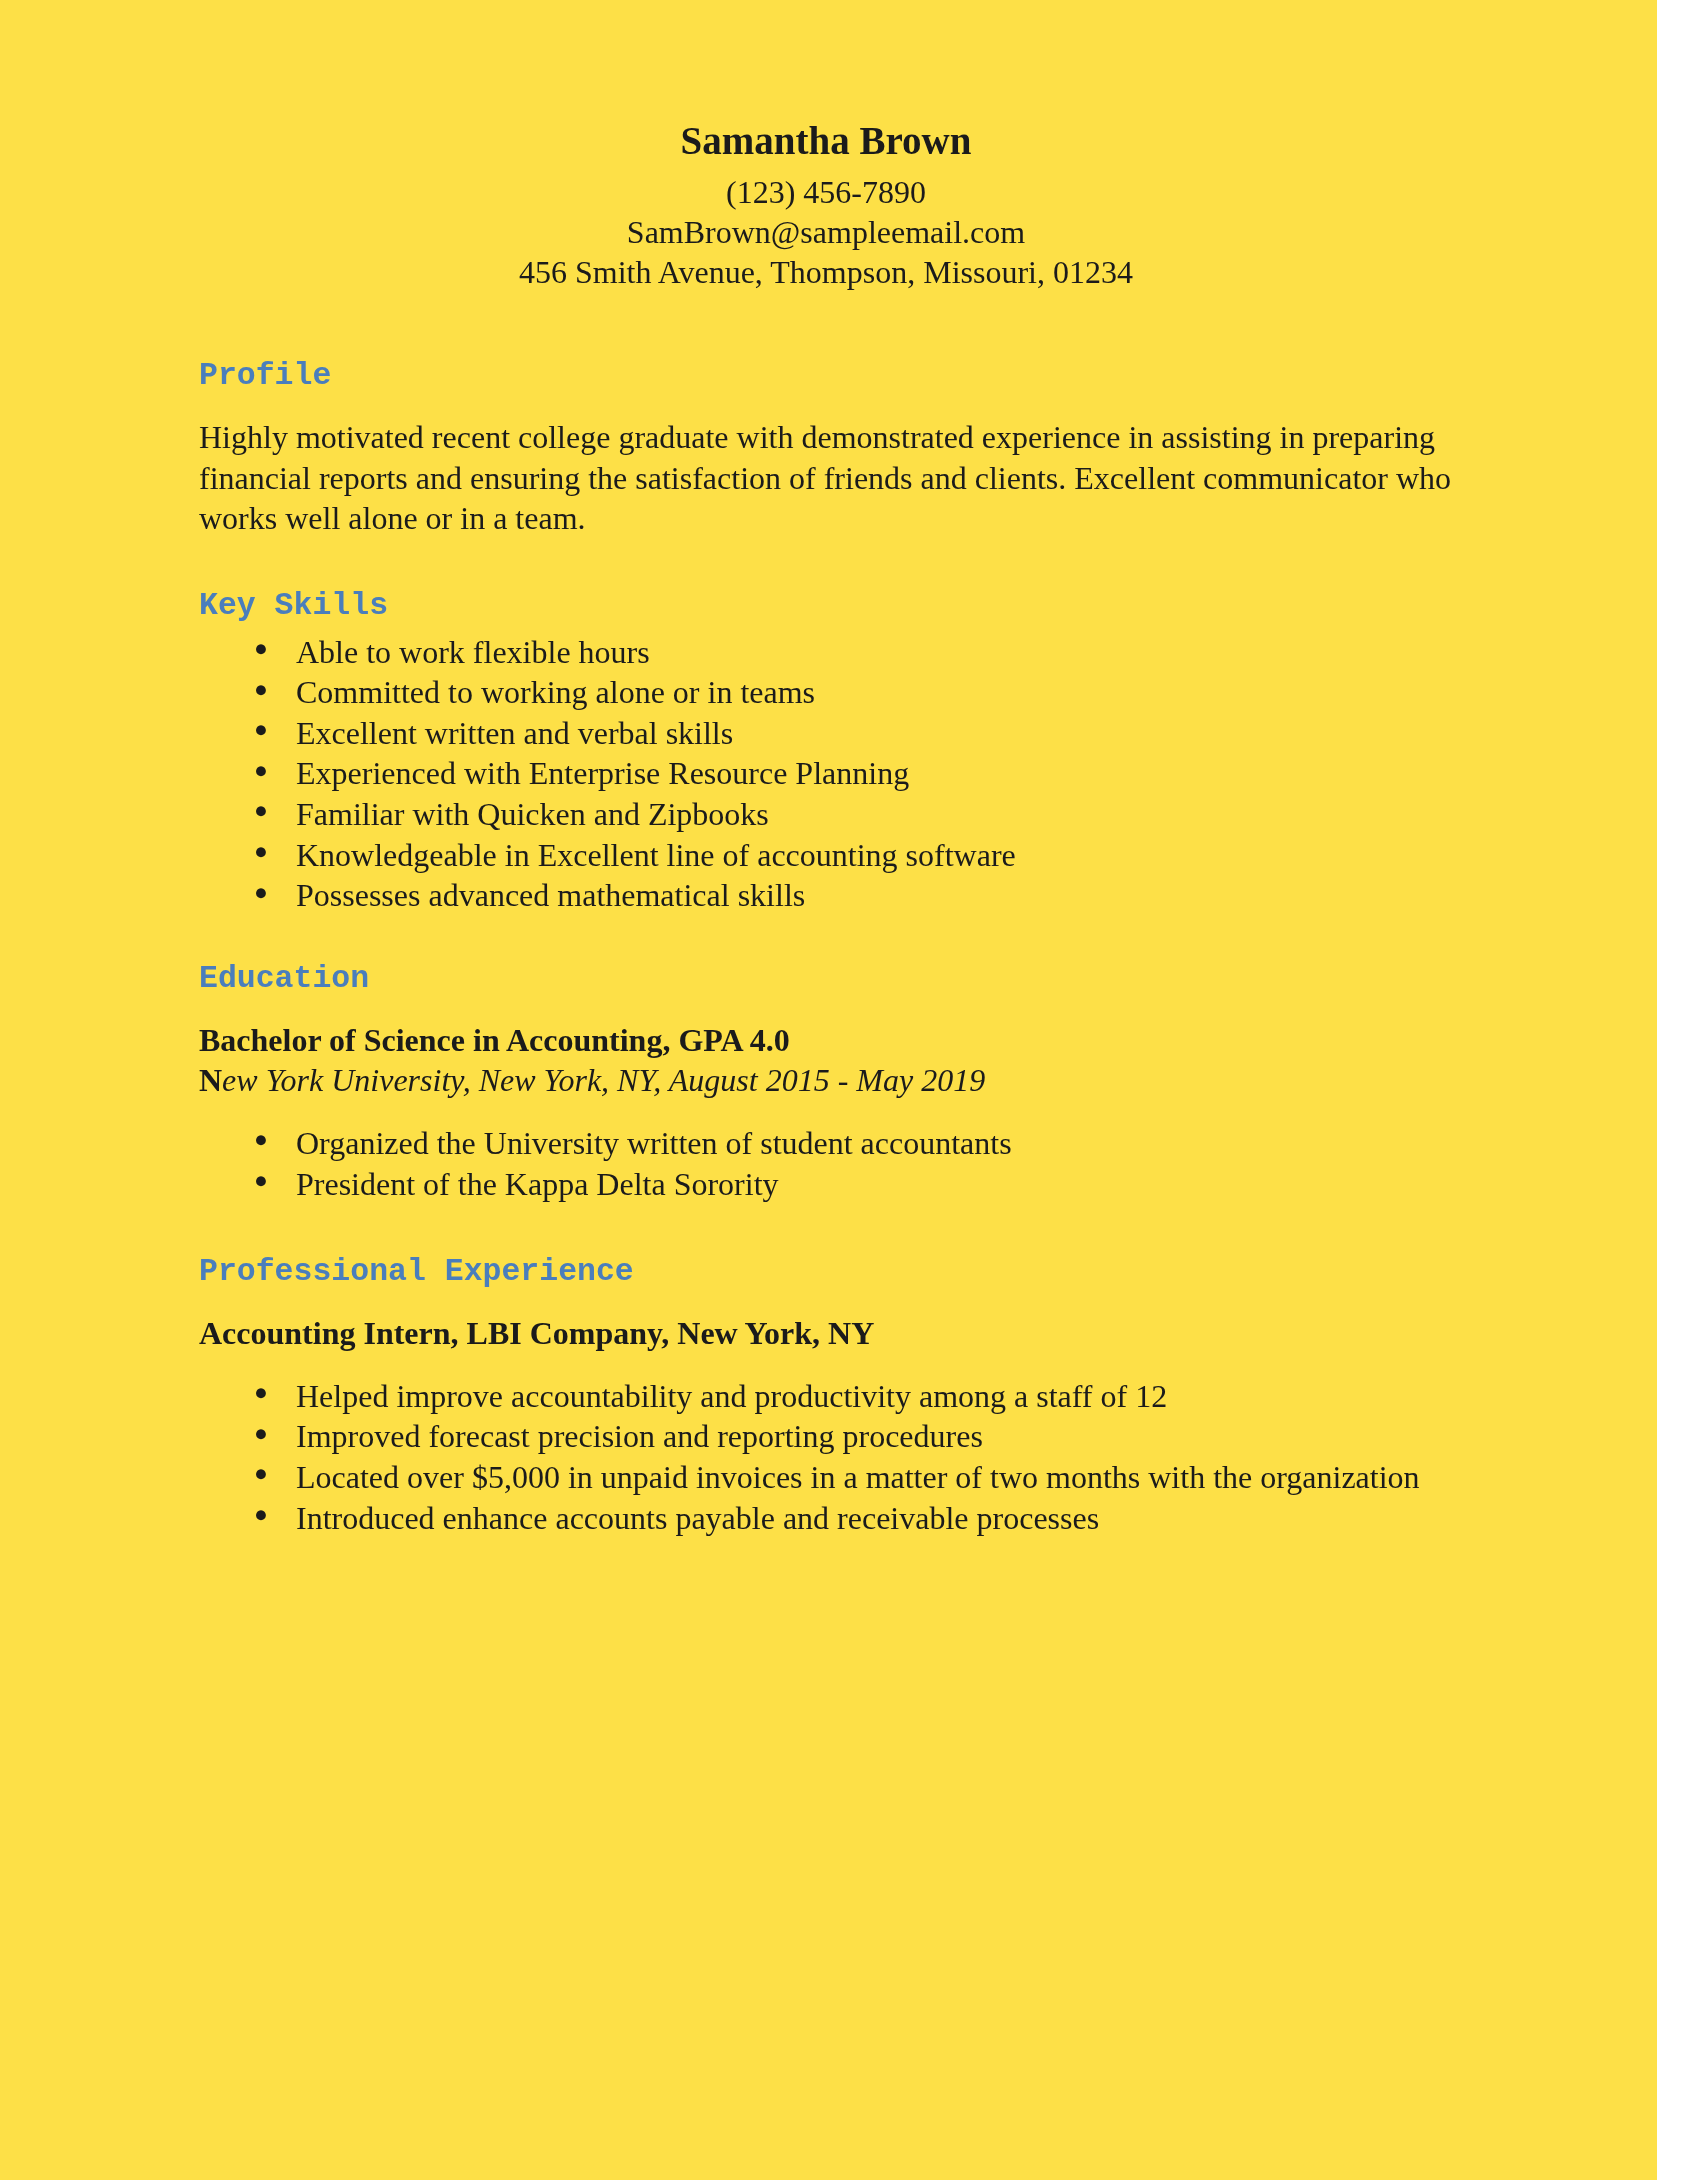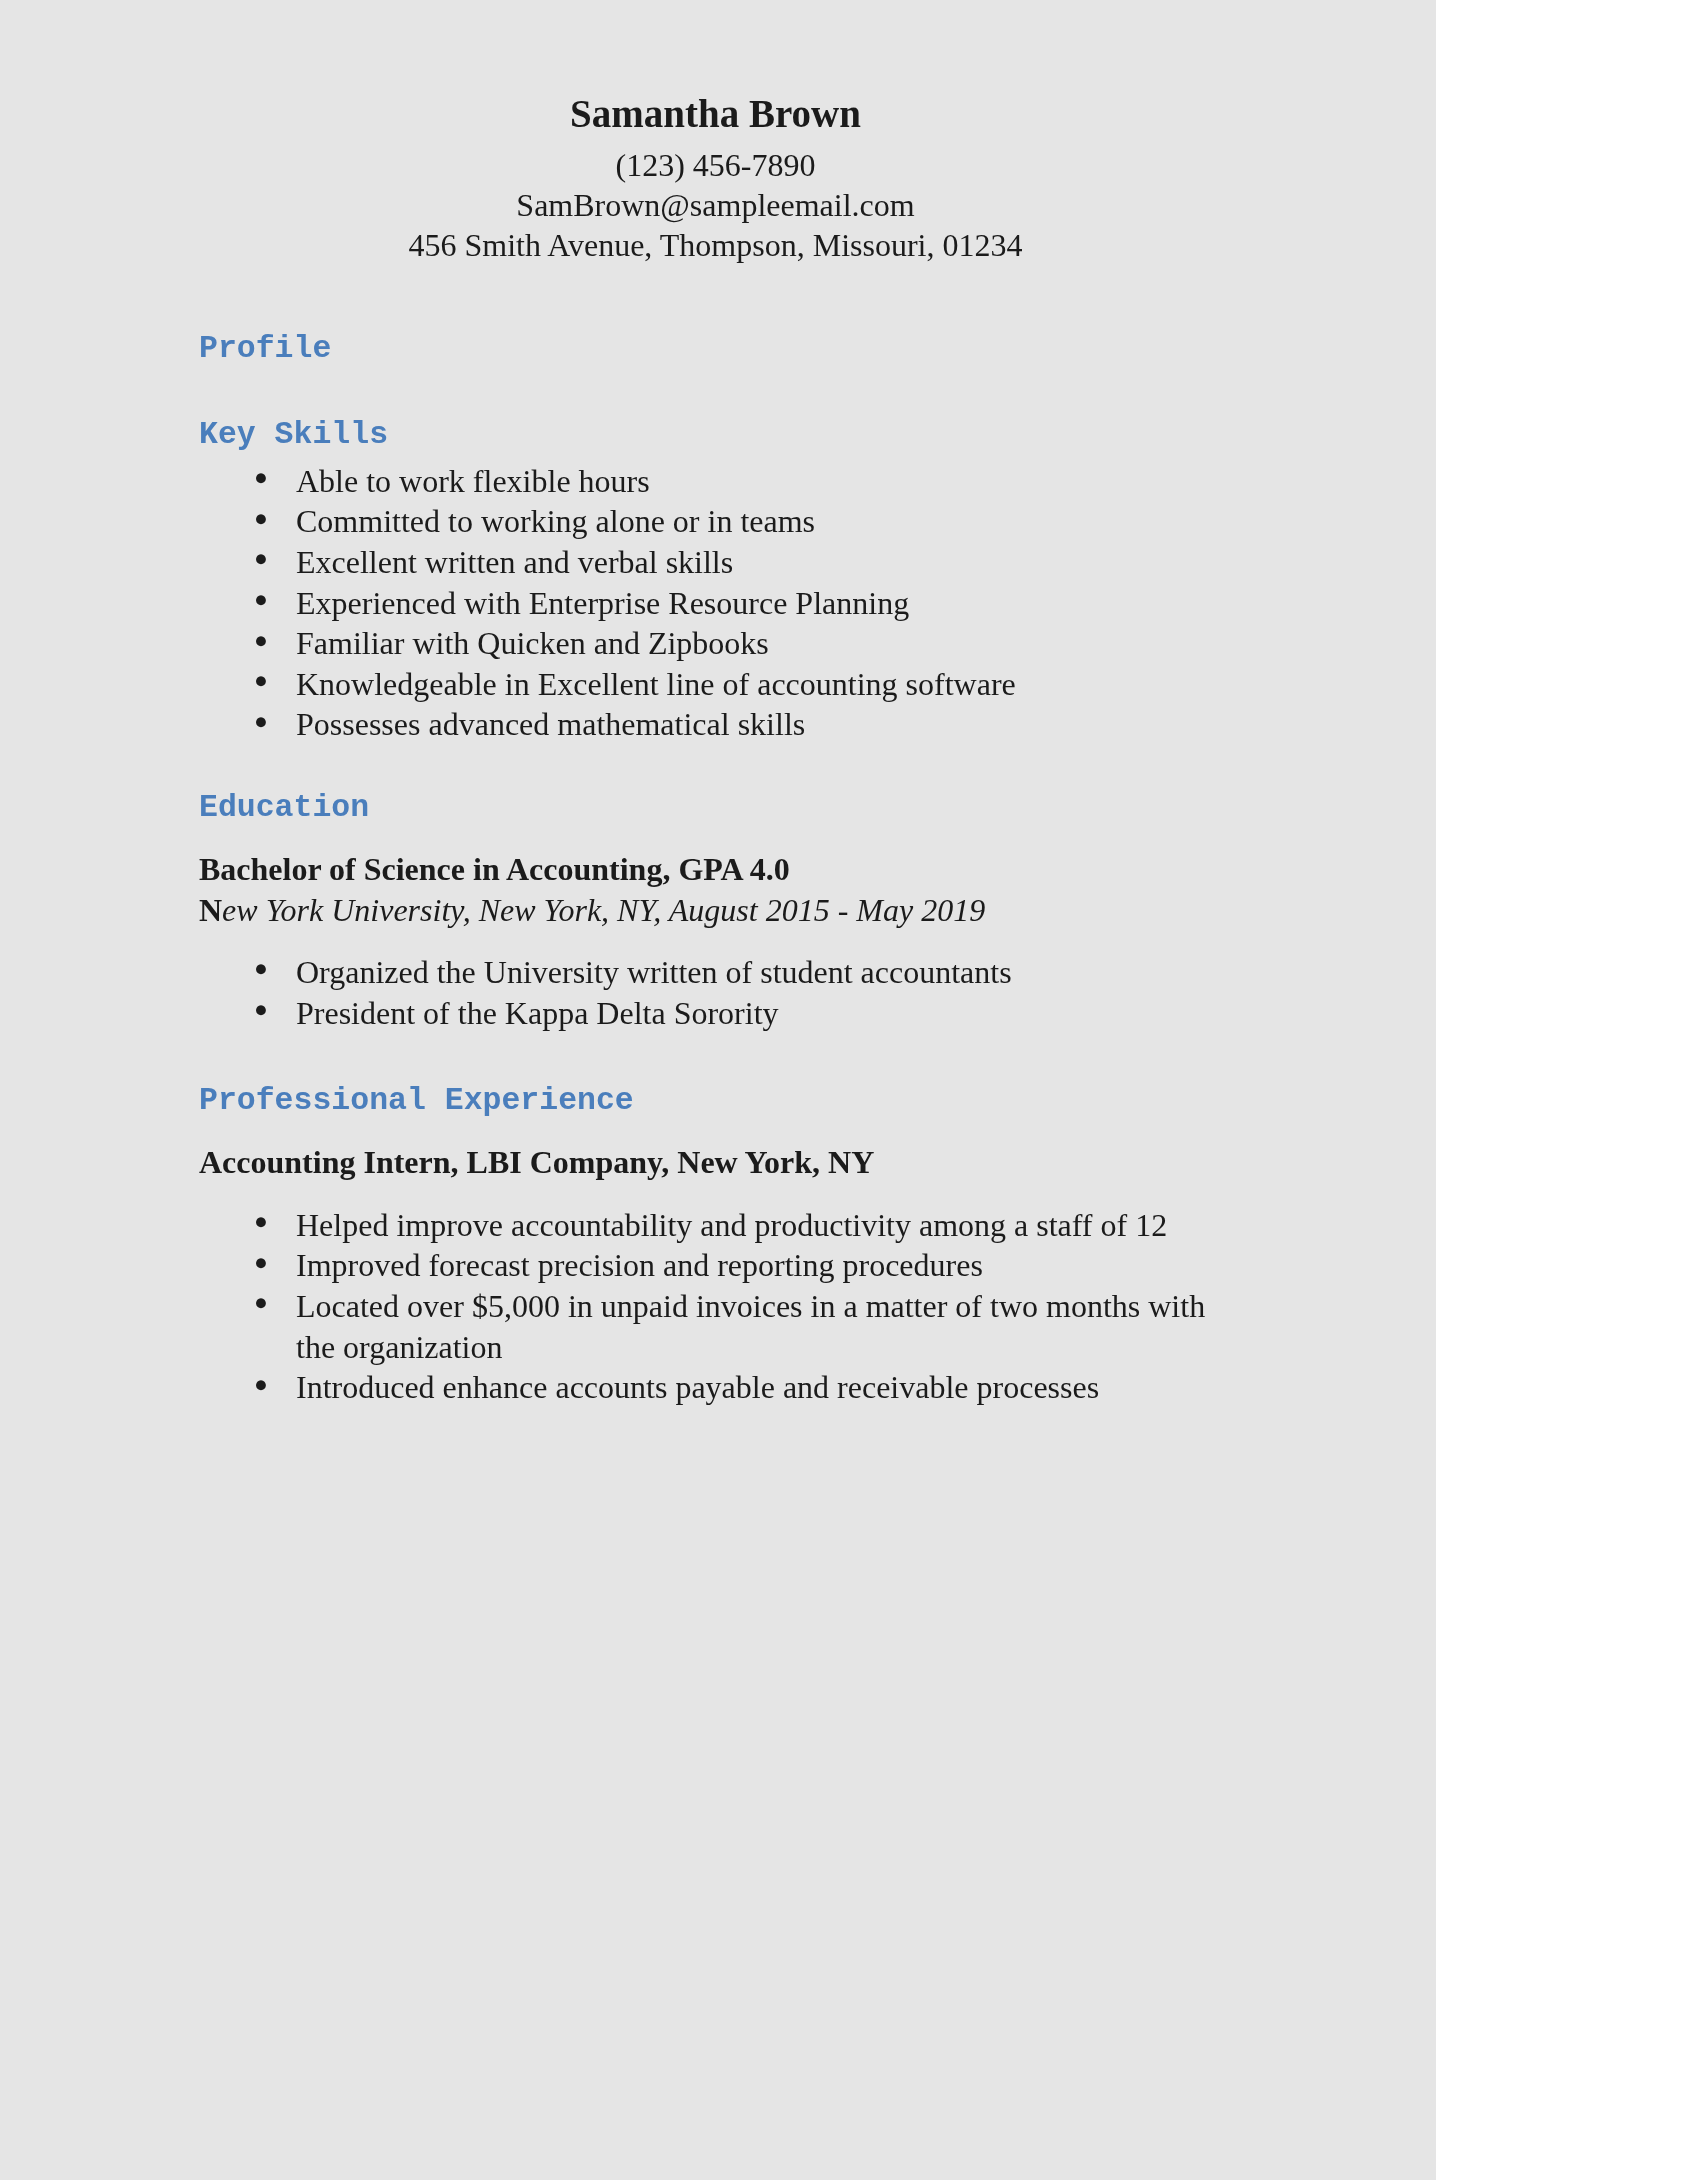--- a/index.html
+++ b/index.html
@@ -12,24 +12,24 @@
     padding: 0;
     background: #ffffff;
   }
   body {
     width: 1685px;
     height: 2181px;
     font-family: "Liberation Serif", "DejaVu Serif", serif;
     color: var(--body-color);
   }
   .page {
-    width: 1436px;
+    width: 1657px;
     height: 2181px;
-    background: #e5e5e5;
-    padding: 92px 204px 0 199px;
+    background: #fde047;
+    padding: 119px 204px 0 199px;
   }
   .resume-header {
     text-align: center;
     margin-bottom: 65px;
   }
   .resume-header h1 {
     font-size: 39px;
     font-weight: 700;
     margin: 0 0 8.5px 0;
     line-height: 1.15;
@@ -100,20 +100,21 @@
 
   <header class="resume-header">
     <h1>Samantha Brown</h1>
     <p class="contact-line">(123) 456-7890</p>
     <p class="contact-line">SamBrown@sampleemail.com</p>
     <p class="contact-line">456 Smith Avenue, Thompson, Missouri, 01234</p>
   </header>
 
   <section class="profile-section">
     <h2 class="section-heading">Profile</h2>
+    <p class="body-text">Highly motivated recent college graduate with demonstrated experience in assisting in preparing financial reports and ensuring the satisfaction of friends and clients. Excellent communicator who works well alone or in a team.</p>
   </section>
 
   <section class="skills-section">
     <h2 class="section-heading tight">Key Skills</h2>
     <ul class="bullet-list">
       <li><span>Able to work flexible hours</span></li>
       <li><span>Committed to working alone or in teams</span></li>
       <li><span>Excellent written and verbal skills</span></li>
       <li><span>Experienced with Enterprise Resource Planning</span></li>
       <li><span>Familiar with Quicken and Zipbooks</span></li>

